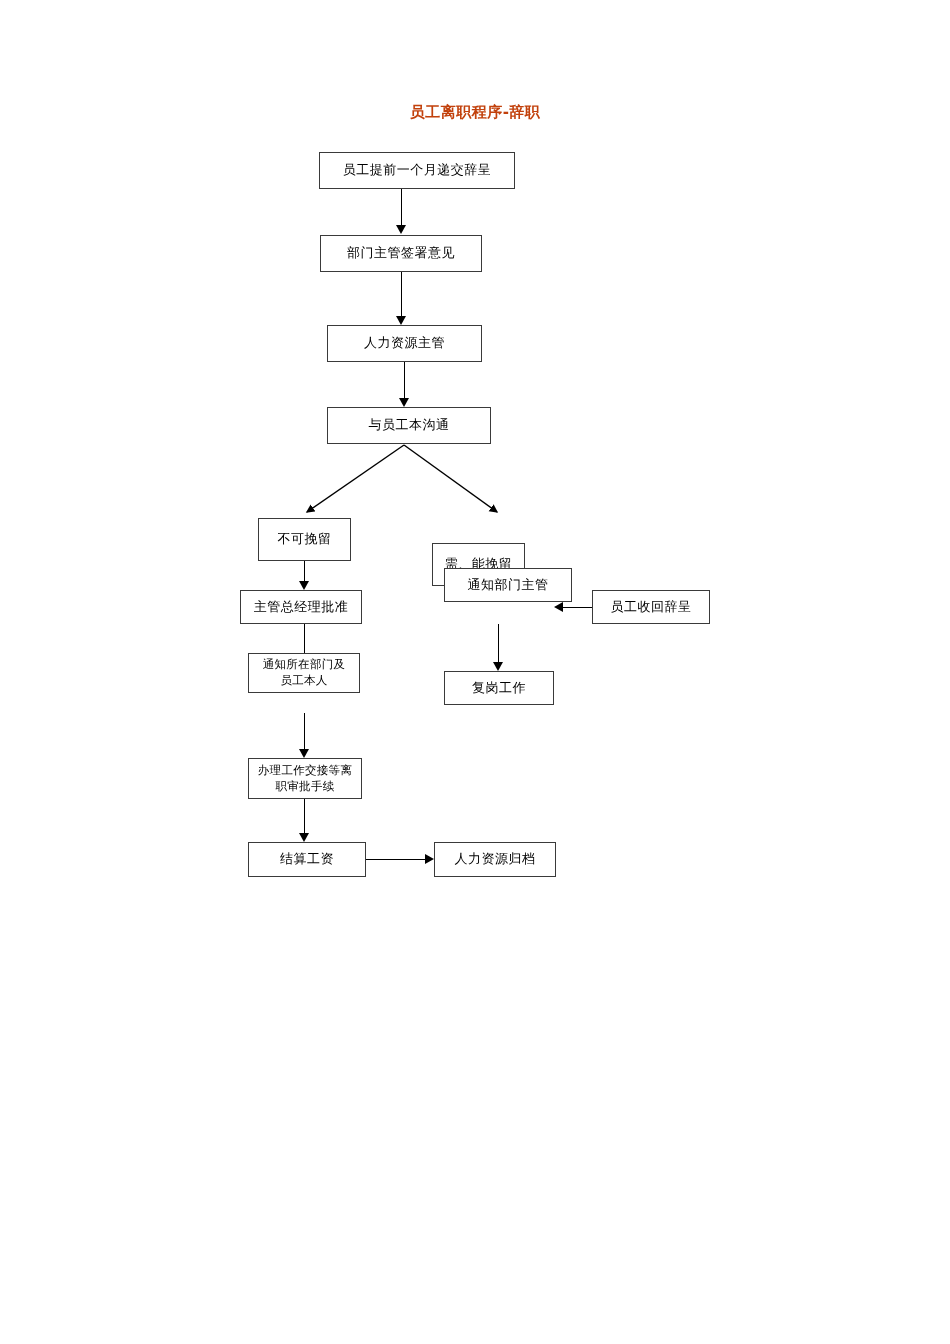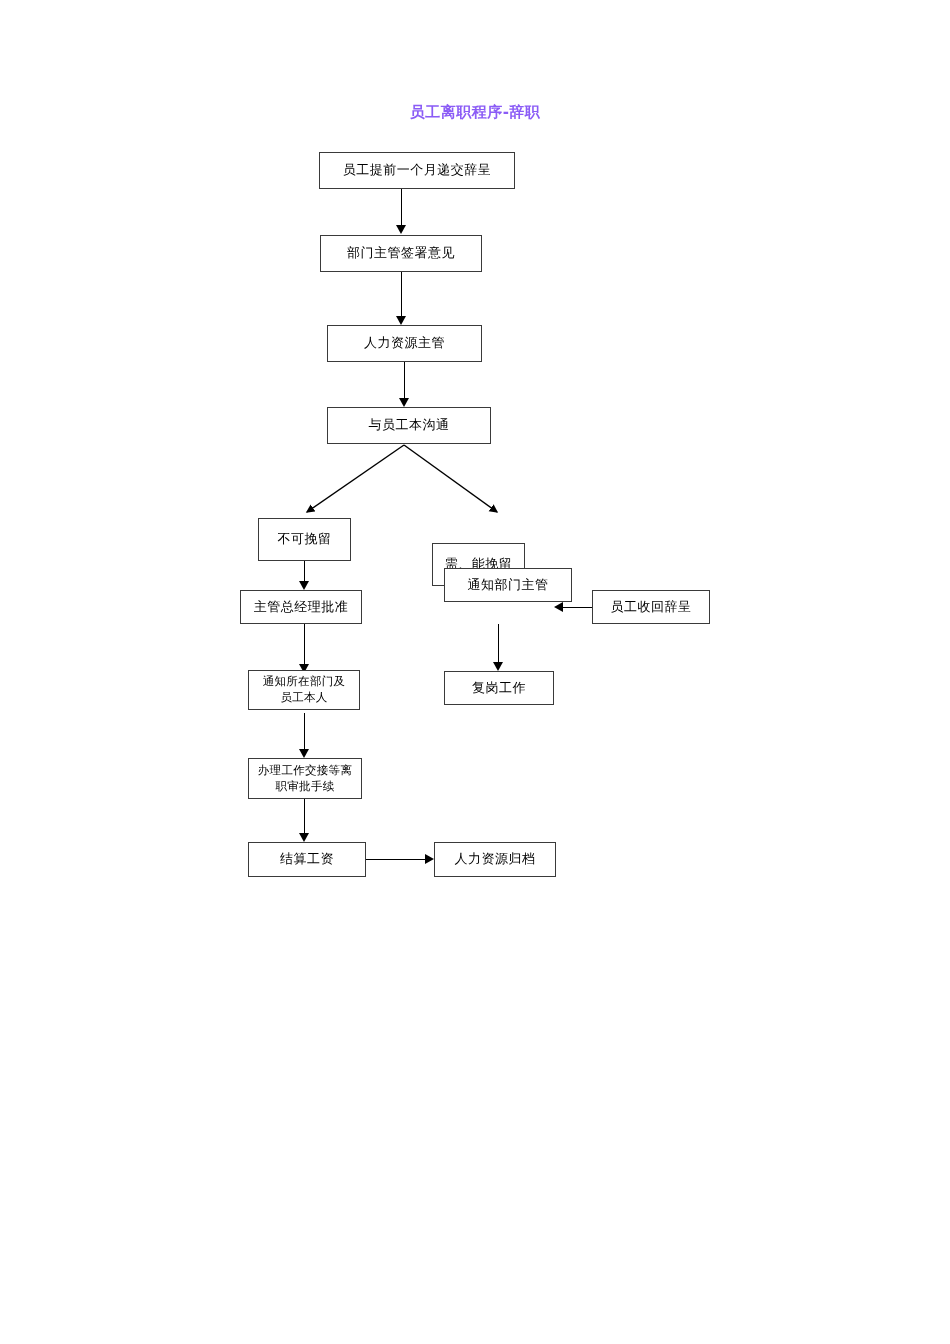--- a/index.html
+++ b/index.html
@@ -19,21 +19,21 @@
     overflow: hidden;
   }
   #chart-title {
     position: absolute;
     left: 0;
     top: 103px;
     width: 950px;
     text-align: center;
     font-size: 15px;
     font-weight: bold;
-    color: #8b5cf6;
+    color: #c2410c;
     letter-spacing: 0.5px;
     white-space: nowrap;
   }
   .node {
     position: absolute;
     box-sizing: border-box;
     border: 1px solid #3a3a3a;
     background: #ffffff;
     color: #000000;
     display: flex;
@@ -177,21 +177,21 @@
   </div>
 
   <div class="node" style="left:444px; top:560px; width:128px; height:34px;margin-top:8px;">
     <span class="node-label">通知部门主管</span>
   </div>
 
   <div class="node" style="left:592px; top:590px; width:118px; height:34px;">
     <span class="node-label">员工收回辞呈</span>
   </div>
 
-  <div class="node two-line" style="left:248px; top:670px; width:112px; height:40px;">
+  <div class="node two-line" style="left:248px; top:653px; width:112px; height:40px;">
     <span class="node-label">通知所在部门及
 员工本人</span>
   </div>
 
   <div class="node" style="left:444px; top:671px; width:110px; height:34px;">
     <span class="node-label">复岗工作</span>
   </div>
 
   <div class="node two-line" style="left:248px; top:758px; width:114px; height:41px;">
     <span class="node-label">办理工作交接等离

